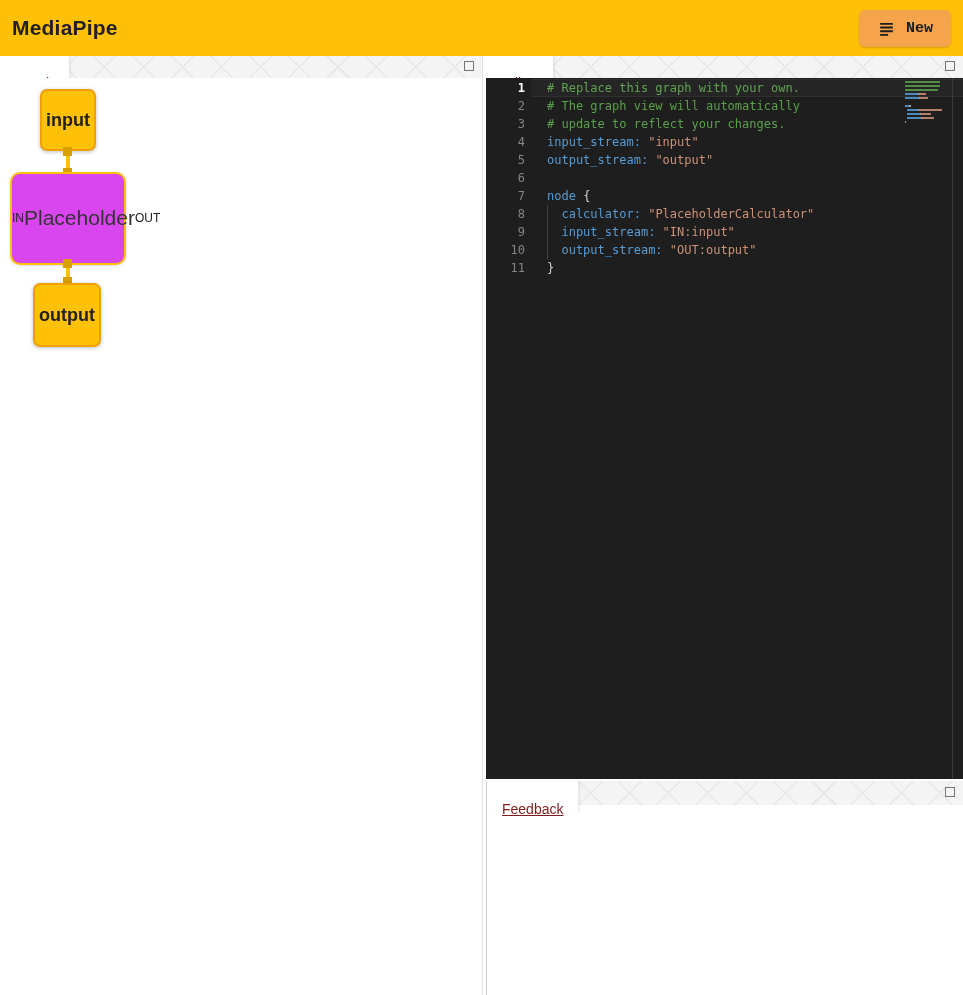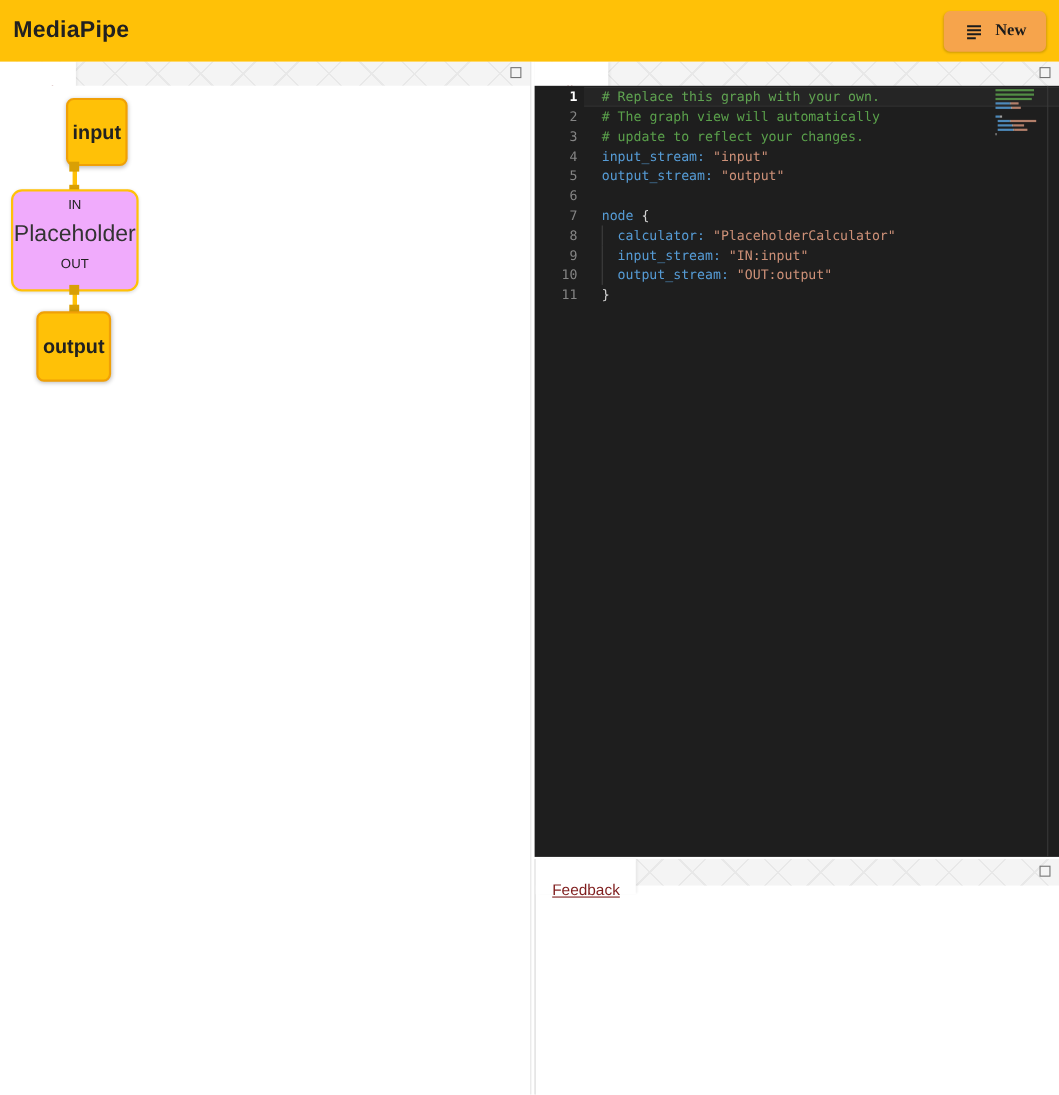--- a/index.html
+++ b/index.html
@@ -30,21 +30,21 @@
     position:absolute;left:0;top:0;width:963px;height:56px;
     background:var(--header-bg);
     display:flex;align-items:center;padding:0 12px;
     z-index:10;
   }
   .app-title{font-size:21px;font-weight:bold;color:var(--header-text);letter-spacing:.2px;}
   .header-buttons{margin-left:auto;display:flex;gap:5px;}
   .hbtn{
     background:var(--button-bg);border:none;border-radius:6px;
     height:37px;padding:0 18px;display:flex;align-items:center;gap:10px;
-    font-family:Liberation Serif, serif;
+    font-family:Liberation Mono, monospace;
     font-size:15px;font-weight:bold;color:#1b1b1b;cursor:pointer;
     box-shadow:0 1px 2px rgba(0,0,0,0.18);
   }
   .hbtn svg{display:block;}
 
   
   .tabstrip{
     position:relative;height:22px;
     background-color:#f4f4f4;
     background-image:
@@ -73,28 +73,28 @@
     display:flex;align-items:center;justify-content:center;
     font-weight:bold;color:#212121;
     box-shadow:0 1px 4px rgba(0,0,0,0.25);
     cursor:pointer;
   }
   .gnode.stream{
     background:var(--node-fill);
     border:2px solid var(--node-border);
     font-size:18px;
   }
-  .node-input{left:40px;top:11px;width:56px;height:62px;margin-left:20px;}
+  .node-input{left:40px;top:11px;width:56px;height:62px;}
   .node-output{left:33px;top:205px;width:68px;height:64px;}
   .node-placeholder{
     left:10px;top:94px;width:116px;height:93px;
-    background:#f0abfc;border:2px solid var(--placeholder-border);
+    background:#d946ef;border:2px solid var(--placeholder-border);
     border-radius:10px;box-shadow:0 1px 3px rgba(0,0,0,0.12);
-    display:flex;flex-direction:column;align-items:center;justify-content:space-between;
-    padding:5px 0 16px 0;font-weight:normal;cursor:pointer;
+    display:flex;flex-direction:row;align-items:center;justify-content:space-between;
+    padding:5px 0 6px 0;font-weight:normal;cursor:pointer;
   }
   .port-label{font-size:12px;color:#212121;}
   .calc-label{font-size:21px;color:#333;font-weight:500;}
   .edge-line{position:absolute;width:4px;background:var(--connector);}
   .edge-line.e1{left:66px;top:72px;height:26px;}
   .edge-line.e2{left:66px;top:187px;height:21px;}
   .port-square{position:absolute;width:9px;height:9px;background:var(--connector-port);}
 
   
   .editor-panel{position:absolute;left:486px;top:56px;width:477px;height:518px;}

